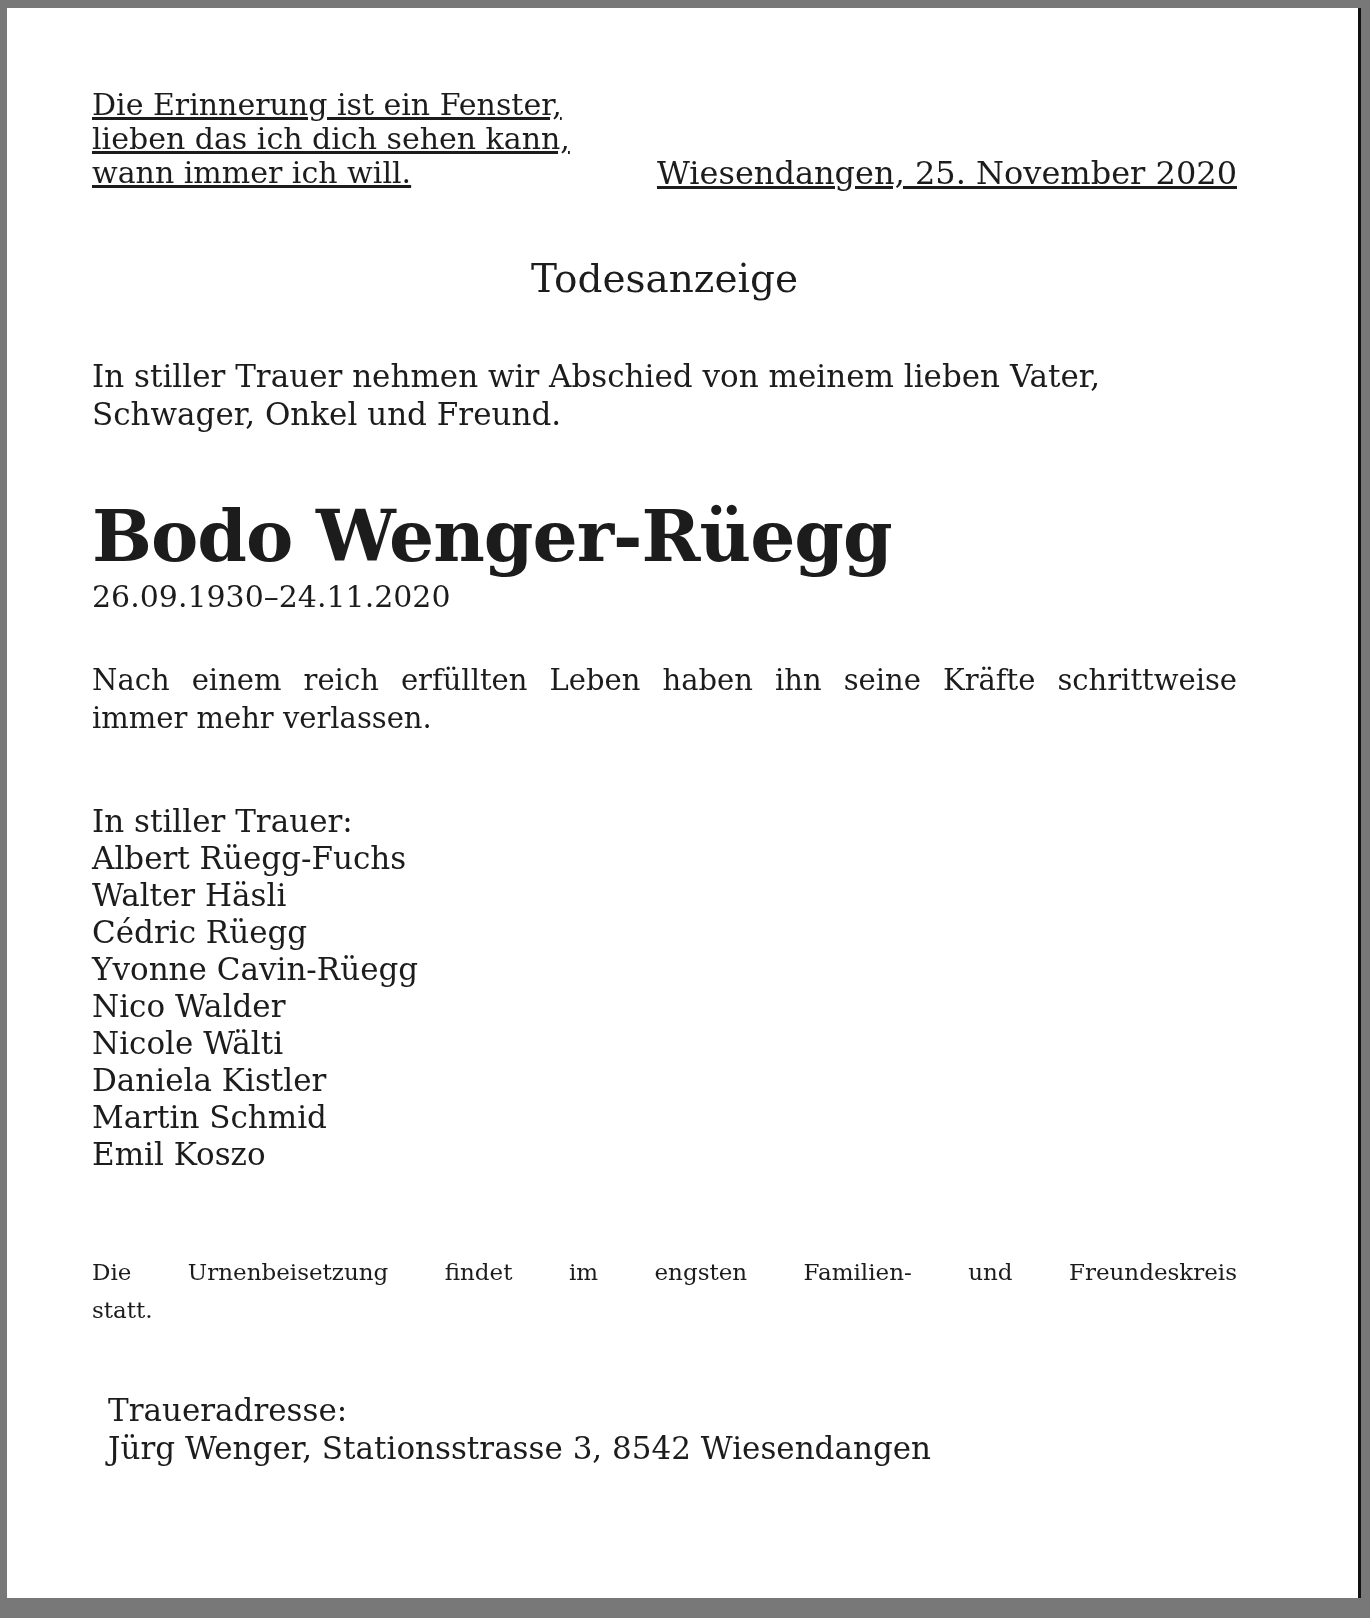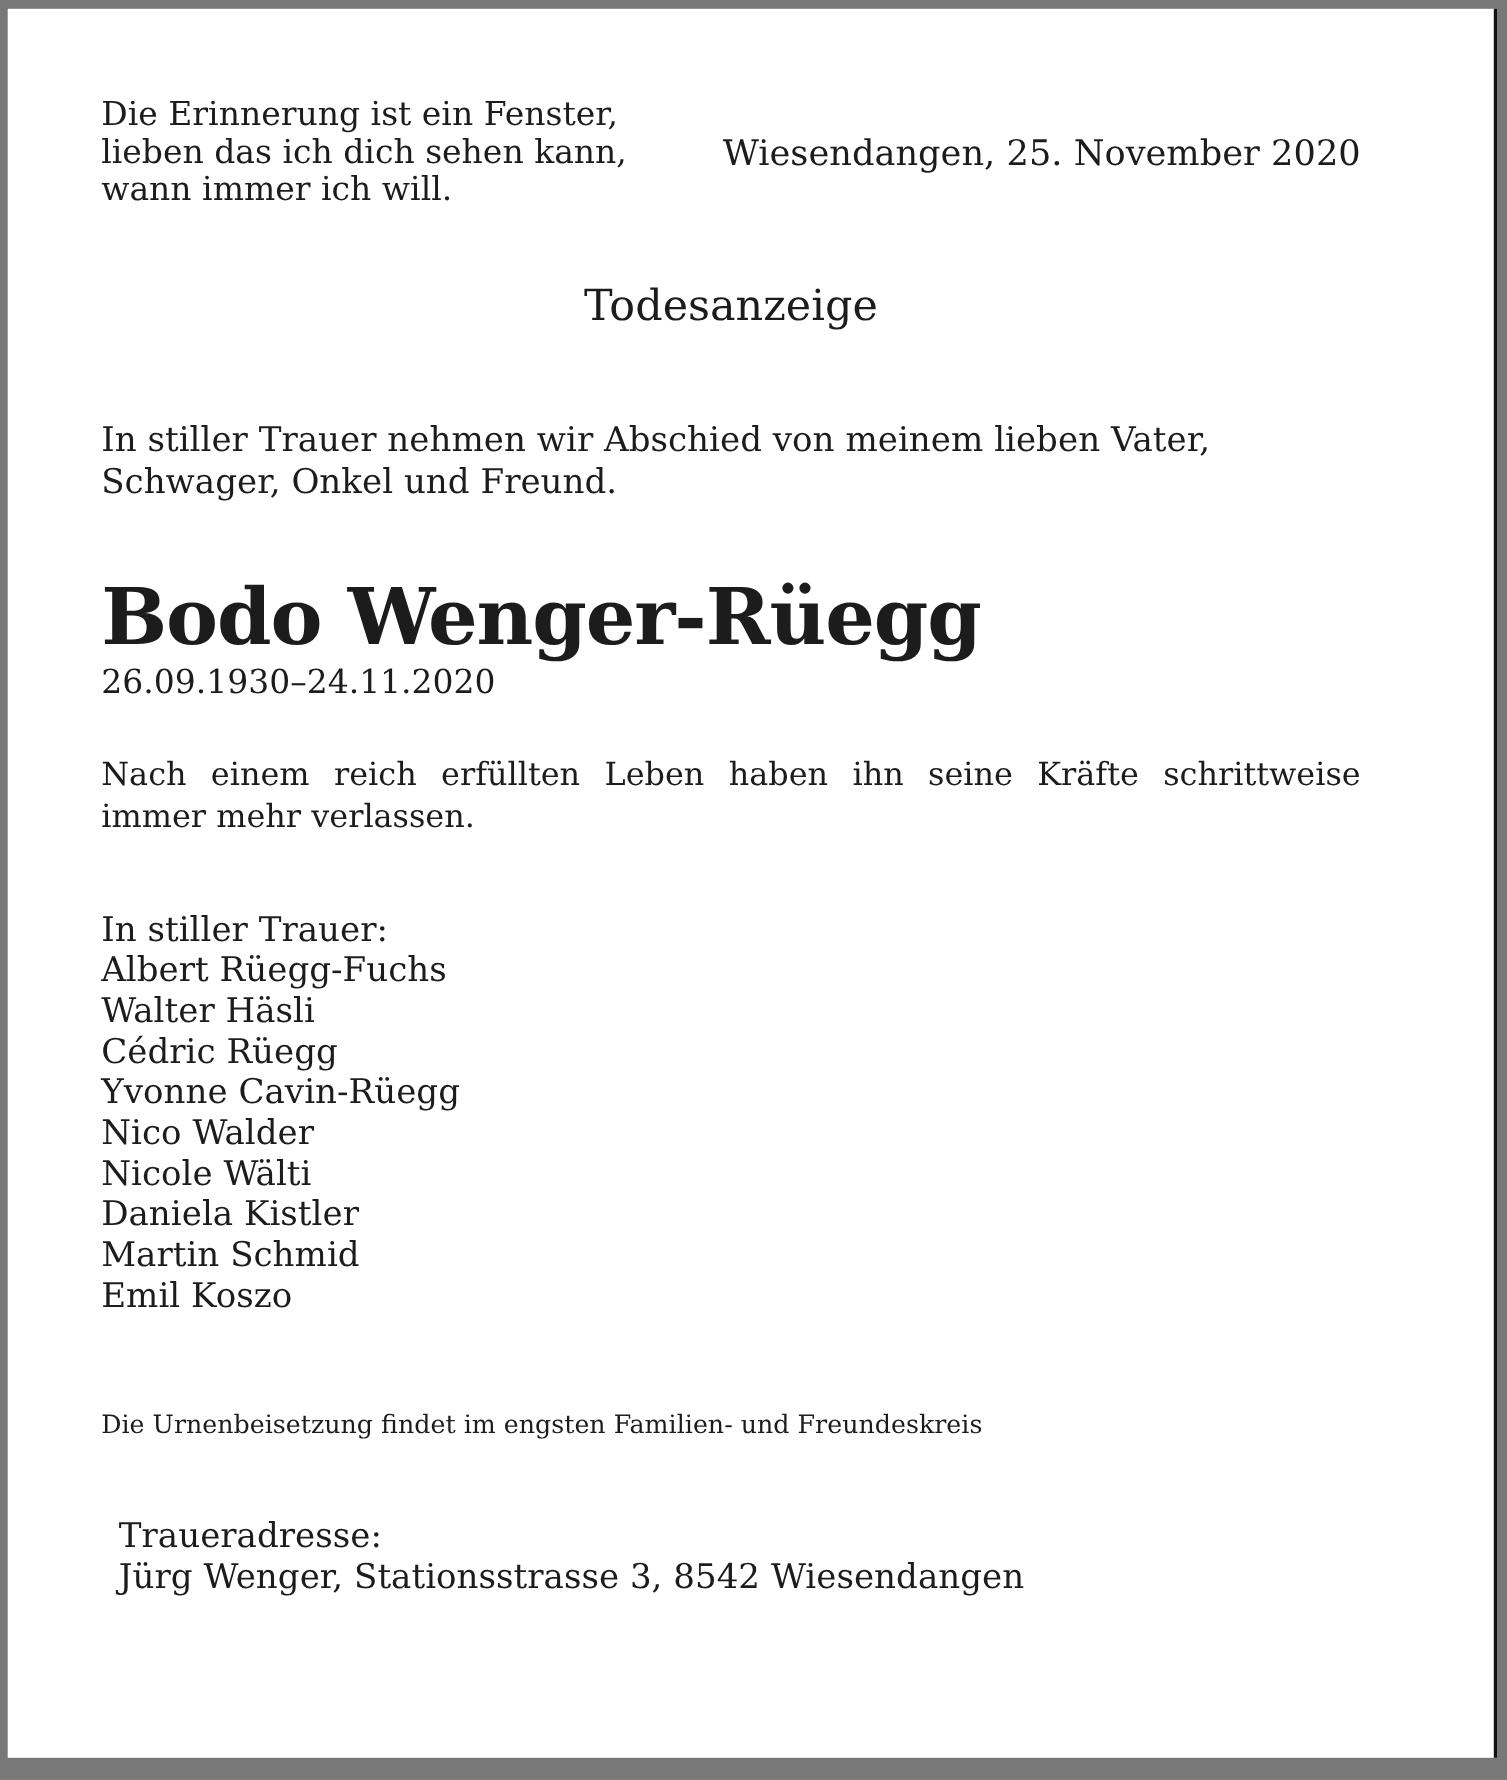--- a/index.html
+++ b/index.html
@@ -22,43 +22,44 @@
     border-right: 3px solid #111111;
     box-sizing: border-box;
   }
   .content {
     padding: 80px 0 0 85px;
     width: 1145px;
   }
   .row-top {
     display: flex;
     justify-content: space-between;
-    align-items: center;
+    align-items: flex-end;
     width: 1145px;
+    text-decoration: underline;
   }
   .quote {
     font-size: 30px;
     line-height: 34px;
     white-space: nowrap;
   }
   .dateline {
     font-size: 32px;
     line-height: 34px;
     white-space: nowrap;
   }
   .title {
     font-size: 39px;
     line-height: 46px;
     margin-top: 66px;
     text-align: center;
   }
   .intro {
     font-size: 31px;
     line-height: 38px;
-    margin-top: 79px;
+    margin-top: 55px;
   }
   .headline {
     font-size: 71px;
     line-height: 78px;
     font-weight: bold;
     letter-spacing: -1px;
     margin-top: 64px;
   }
   .lifedates {
     font-size: 30px;
@@ -134,20 +135,21 @@
           <div class="line">Nico Walder</div>
           <div class="line">Nicole Wälti</div>
           <div class="line">Daniela Kistler</div>
           <div class="line">Martin Schmid</div>
           <div class="line">Emil Koszo</div>
         </div>
     </div>
 
     <div class="funeral para justify">
         <div class="line">Die Urnenbeisetzung findet im engsten Familien- und Freundeskreis</div>
+        <div class="line">statt.</div>
       </div>
 
     <div class="address">
       <div class="line">Traueradresse:</div>
       <div class="line">Jürg Wenger, Stationsstrasse 3, 8542 Wiesendangen</div>
     </div>
 
   </div>
 </div>
 

